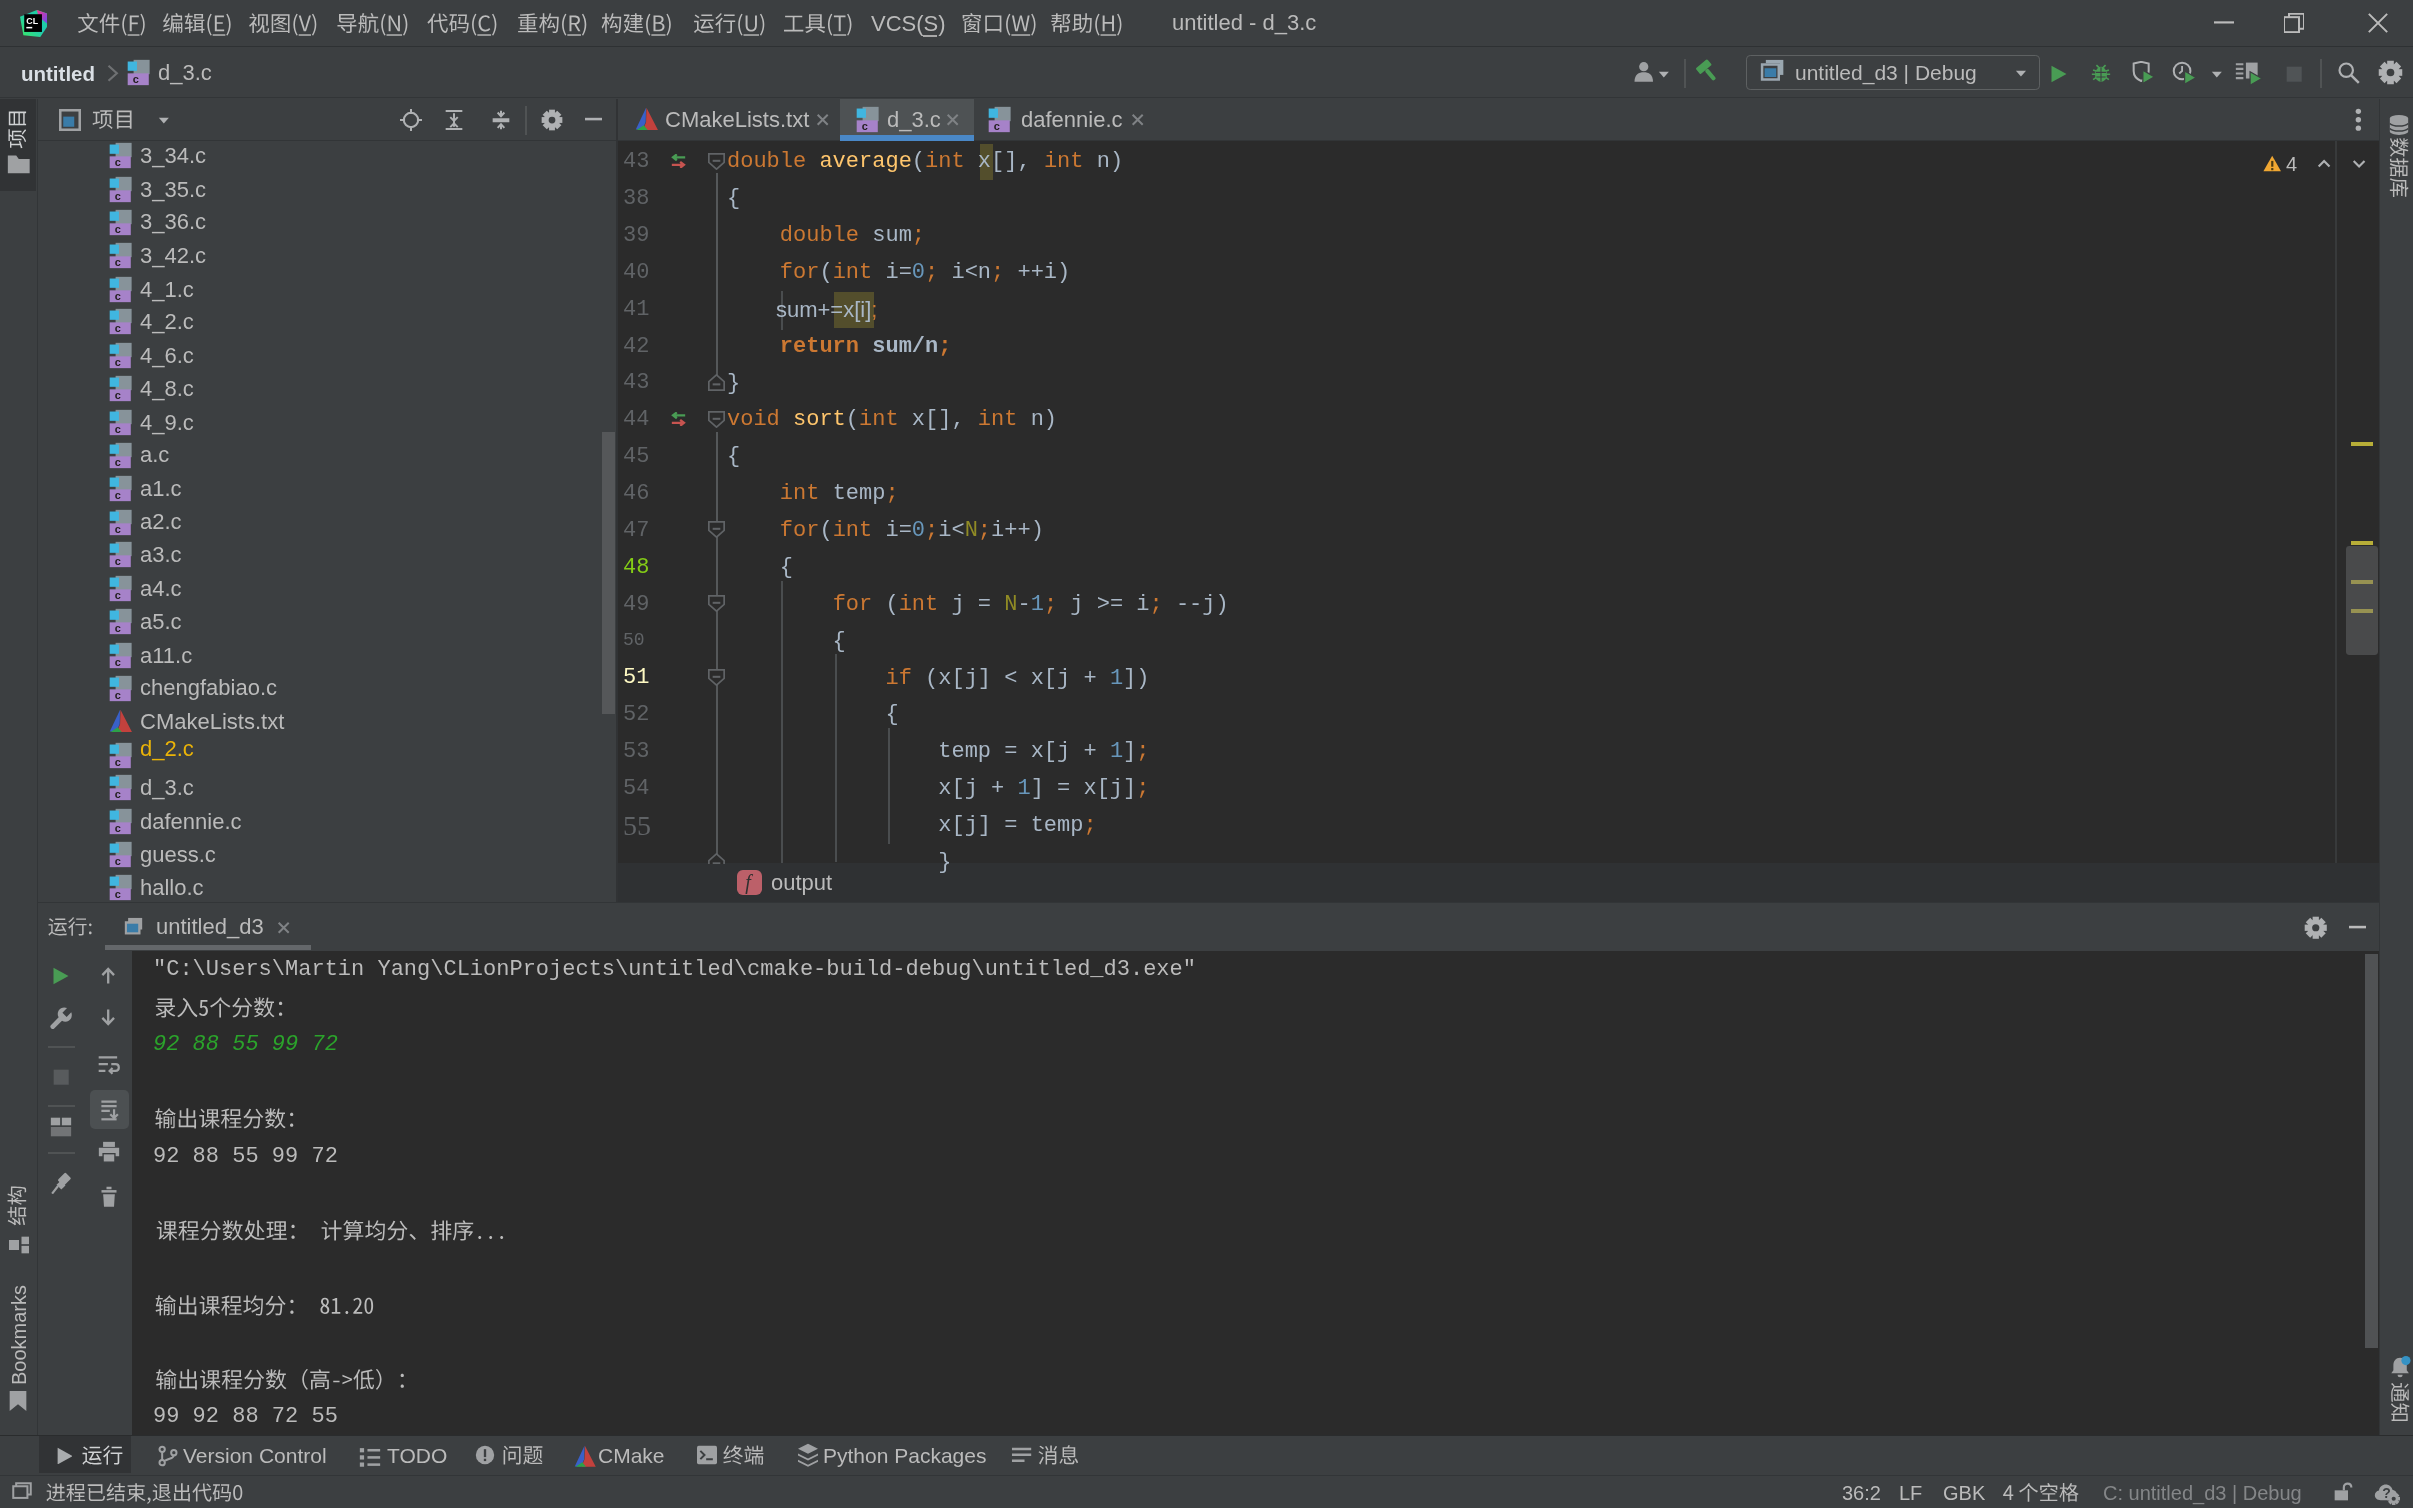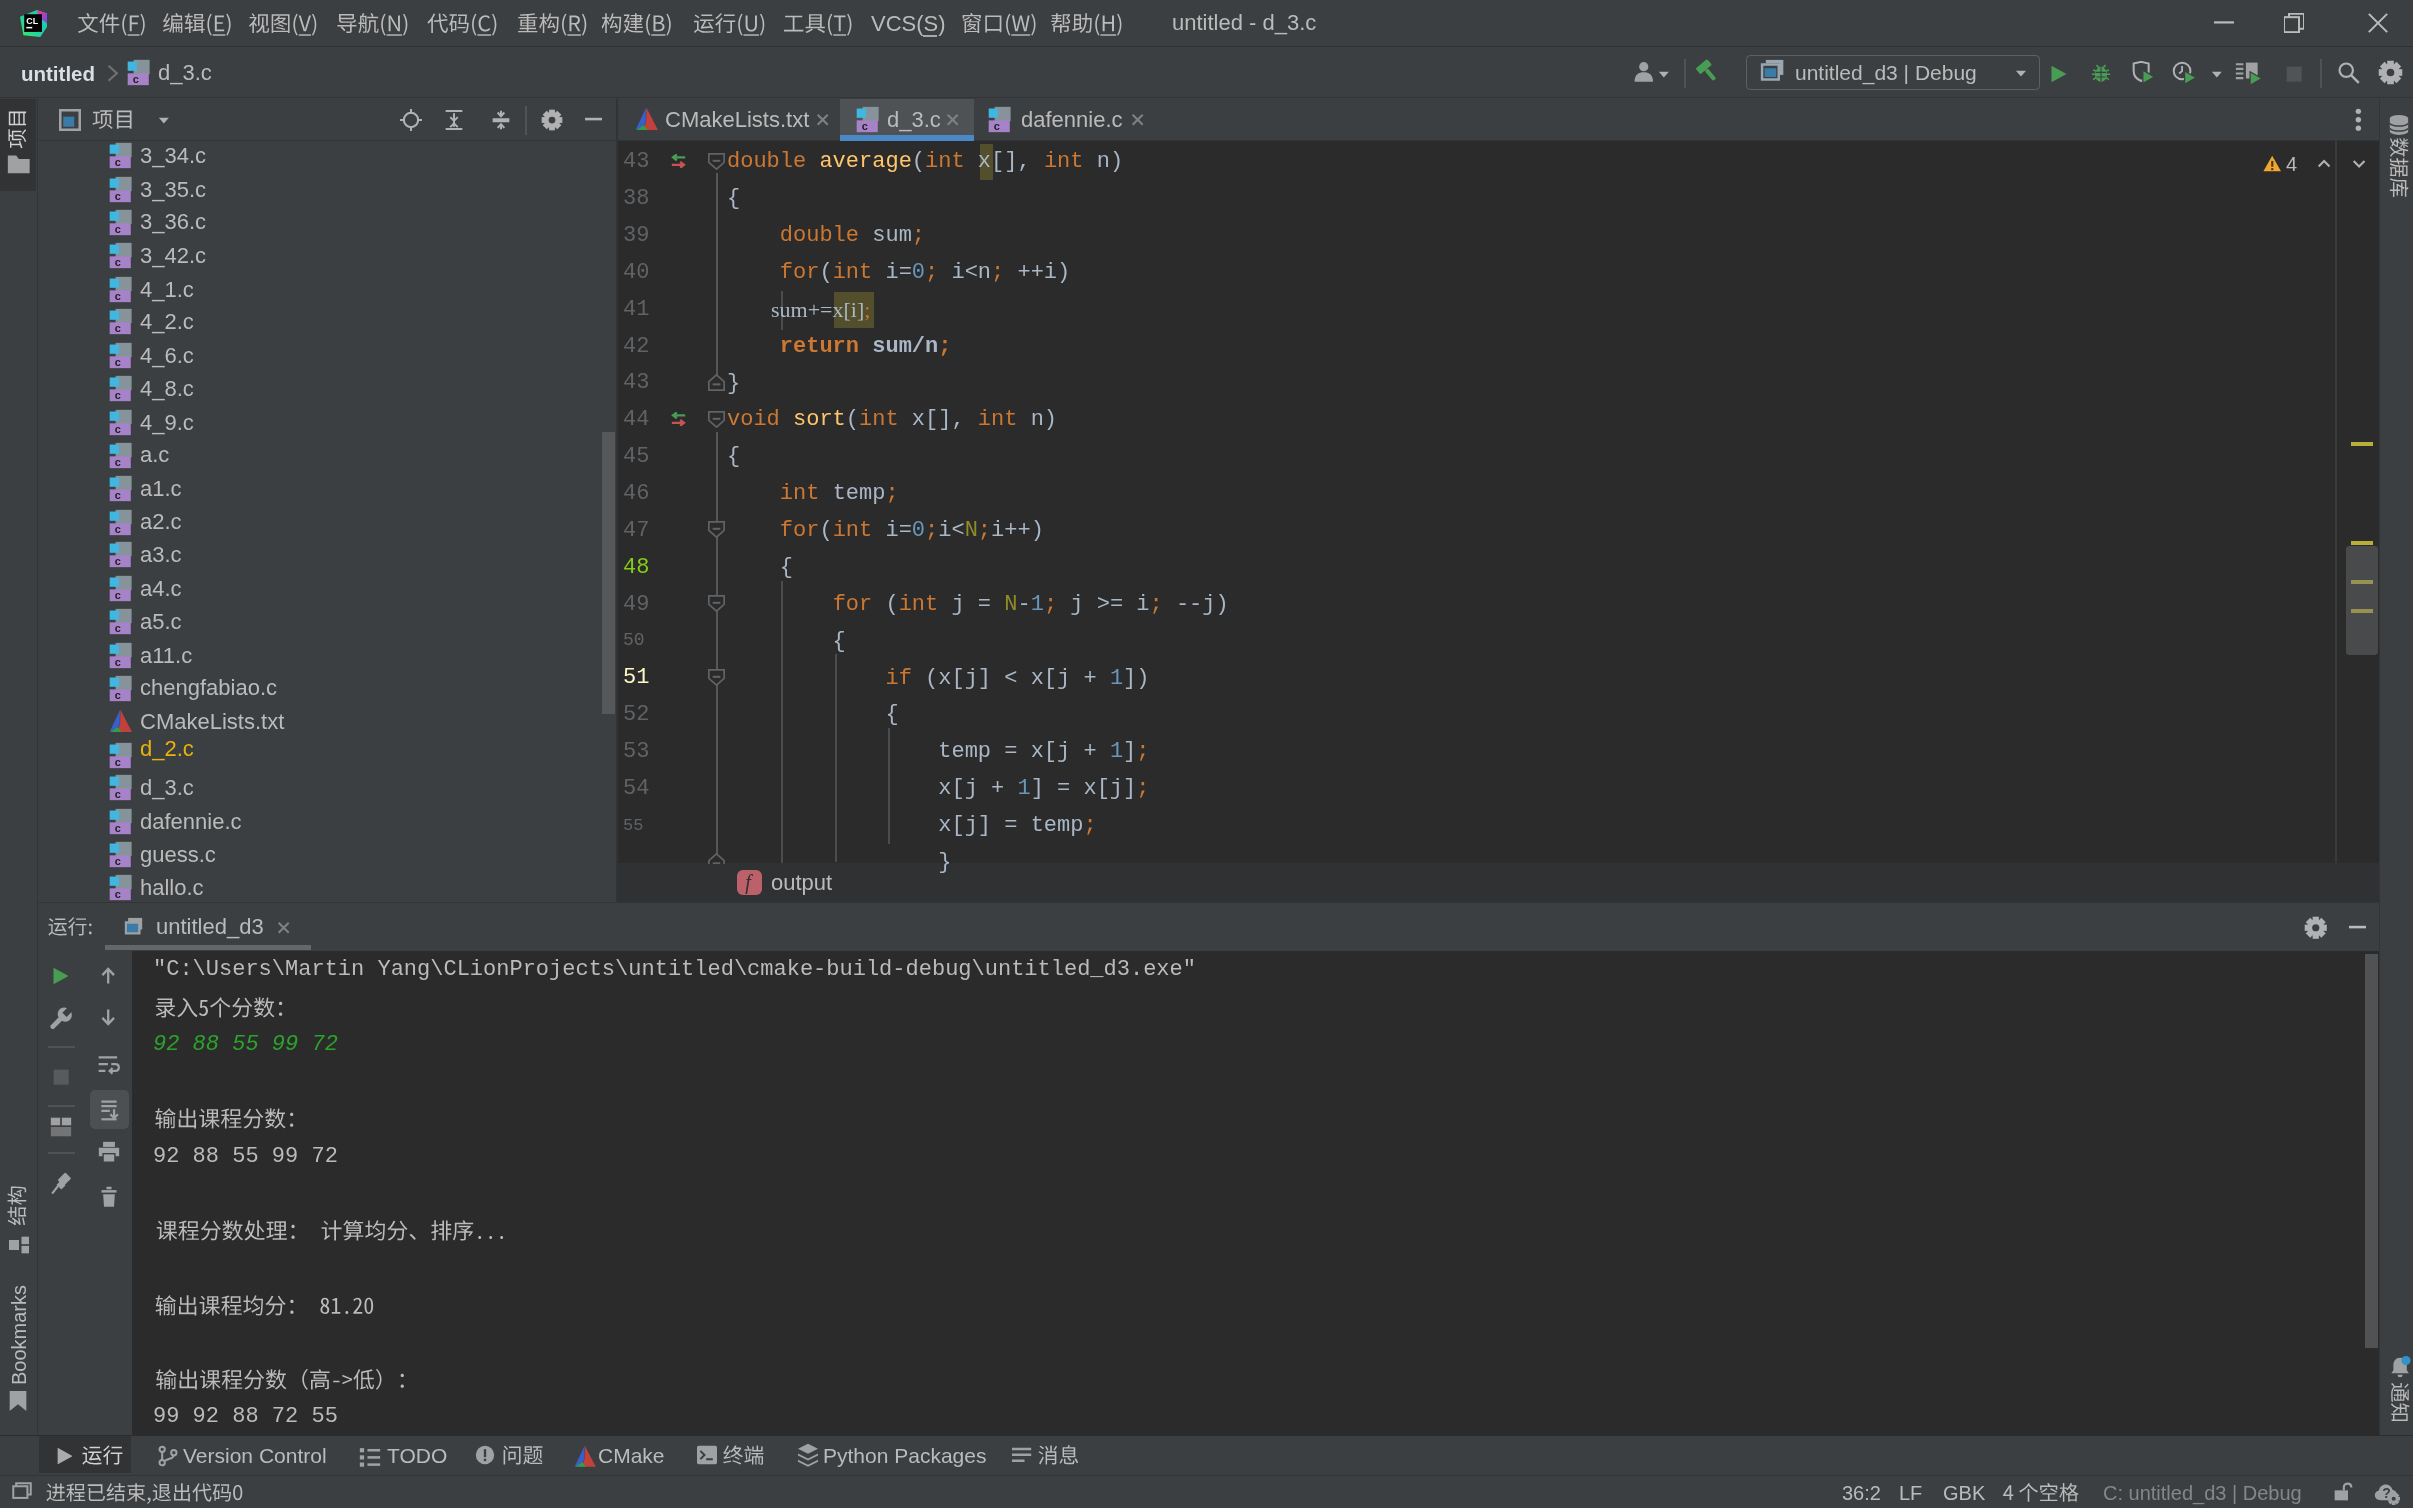--- a/index.html
+++ b/index.html
@@ -525,21 +525,21 @@
 <div style="position:absolute;left:623px;top:439px;height:35px;line-height:35px;font-family:'Liberation Mono',sans-serif;font-size:22px;color:#606366;white-space:pre;">45</div>
 <div style="position:absolute;left:623px;top:476px;height:35px;line-height:35px;font-family:'Liberation Mono',sans-serif;font-size:22px;color:#606366;white-space:pre;">46</div>
 <div style="position:absolute;left:623px;top:513px;height:35px;line-height:35px;font-family:'Liberation Mono',sans-serif;font-size:22px;color:#606366;white-space:pre;">47</div>
 <div style="position:absolute;left:623px;top:550px;height:35px;line-height:35px;font-family:'Liberation Mono',sans-serif;font-size:22px;color:#84cc16;white-space:pre;">48</div>
 <div style="position:absolute;left:623px;top:587px;height:35px;line-height:35px;font-family:'Liberation Mono',sans-serif;font-size:22px;color:#606366;white-space:pre;">49</div>
 <div style="position:absolute;left:623px;top:623px;height:35px;line-height:35px;font-family:'Liberation Mono',sans-serif;font-size:18px;color:#606366;white-space:pre;">50</div>
 <div style="position:absolute;left:623px;top:660px;height:35px;line-height:35px;font-family:'Liberation Mono',sans-serif;font-size:22px;color:#fef9c3;white-space:pre;">51</div>
 <div style="position:absolute;left:623px;top:697px;height:35px;line-height:35px;font-family:'Liberation Mono',sans-serif;font-size:22px;color:#606366;white-space:pre;">52</div>
 <div style="position:absolute;left:623px;top:734px;height:35px;line-height:35px;font-family:'Liberation Mono',sans-serif;font-size:22px;color:#606366;white-space:pre;">53</div>
 <div style="position:absolute;left:623px;top:771px;height:35px;line-height:35px;font-family:'Liberation Mono',sans-serif;font-size:22px;color:#606366;white-space:pre;">54</div>
-<div style="position:absolute;left:623px;top:808px;height:35px;line-height:35px;font-family:Liberation Mono, monospace;font-size:17px;color:#606366;white-space:pre;">55</div>
+<div style="position:absolute;left:623px;top:808px;height:35px;line-height:35px;font-family:Liberation Serif, serif;font-size:28px;color:#606366;white-space:pre;">55</div>
 <div style="position:absolute;left:716px;top:173px;width:1.7px;height:203px;background:#55585a"></div>
 <div style="position:absolute;left:716px;top:432px;width:1.7px;height:424px;background:#55585a"></div>
 <div style="position:absolute;left:781px;top:291px;width:1.7px;height:39px;background:#4a4d4f"></div>
 <div style="position:absolute;left:781px;top:581px;width:1.7px;height:282px;background:#4a4d4f"></div>
 <div style="position:absolute;left:835px;top:654px;width:1.7px;height:208px;background:#4a4d4f"></div>
 <div style="position:absolute;left:888px;top:728px;width:1.7px;height:116px;background:#4a4d4f"></div>
 <svg style="position:absolute;left:670px;top:154px;" width="17" height="14.2" viewBox="0 0 20 17">
     <path d="M18 4 H4 M8 0.5 L3.5 4 L8 7.5" fill="none" stroke="#499c54" stroke-width="2.8"></path>
     <path d="M2 13 H16 M12 9.5 L16.5 13 L12 16.5" fill="none" stroke="#c75450" stroke-width="2.8"></path>
   </svg>
@@ -574,21 +574,21 @@
 <svg style="position:absolute;left:708px;top:853px" width="17" height="11" viewBox="0 0 20 13">
     <path d="M10 1 L19 9 V19 H1 V9 Z" fill="#2b2b2b" stroke="#606366" stroke-width="2"></path>
     <rect x="5.5" y="11" width="9" height="2.4" fill="#606366"></rect>
   </svg>
 <div style="position:absolute;left:980px;top:144px;width:13.4px;height:36px;background:#534e2c"></div>
 <div style="position:absolute;left:834px;top:292px;width:40px;height:36px;background:#534e2c"></div>
 <div style="position:absolute;left:727px;top:143px;height:37px;line-height:37px;font-family:'Liberation Mono',monospace;font-size:22px;white-space:pre;"><span style="color:#cc7832">double </span><span style="color:#ffc66d">average</span><span style="color:#a9b7c6">(</span><span style="color:#cc7832">int </span><span style="color:#a9b7c6">x[], </span><span style="color:#cc7832">int </span><span style="color:#a9b7c6">n)</span></div>
 <div style="position:absolute;left:727px;top:180px;height:37px;line-height:37px;font-family:'Liberation Mono',monospace;font-size:22px;white-space:pre;"><span style="color:#a9b7c6">{</span></div>
 <div style="position:absolute;left:727px;top:217px;height:37px;line-height:37px;font-family:'Liberation Mono',monospace;font-size:22px;white-space:pre;"><span style="color:#a9b7c6">    </span><span style="color:#cc7832">double </span><span style="color:#a9b7c6">sum</span><span style="color:#cc7832">;</span></div>
 <div style="position:absolute;left:727px;top:254px;height:37px;line-height:37px;font-family:'Liberation Mono',monospace;font-size:22px;white-space:pre;"><span style="color:#a9b7c6">    </span><span style="color:#cc7832">for</span><span style="color:#a9b7c6">(</span><span style="color:#cc7832">int </span><span style="color:#a9b7c6">i=</span><span style="color:#6897bb">0</span><span style="color:#cc7832">;</span><span style="color:#a9b7c6"> i&lt;n</span><span style="color:#cc7832">;</span><span style="color:#a9b7c6"> ++i)</span></div>
-<div style="position:absolute;left:727px;top:291px;height:37px;line-height:37px;font-family:Liberation Serif, serif;font-size:22px;white-space:pre;"><span style="color:#a9b7c6">        sum+=x[i]</span><span style="color:#cc7832">;</span></div>
+<div style="position:absolute;left:727px;top:291px;height:37px;line-height:37px;font-family:Liberation Sans, sans-serif;font-size:22px;white-space:pre;"><span style="color:#a9b7c6">        sum+=x[i]</span><span style="color:#cc7832">;</span></div>
 <div style="position:absolute;left:727px;top:328px;height:37px;line-height:37px;font-family:'Liberation Mono',monospace;font-size:22px;white-space:pre;font-weight:bold;"><span style="color:#a9b7c6">    </span><span style="color:#cc7832">return </span><span style="color:#a9b7c6">sum/n</span><span style="color:#cc7832">;</span></div>
 <div style="position:absolute;left:727px;top:365px;height:37px;line-height:37px;font-family:'Liberation Mono',monospace;font-size:22px;white-space:pre;"><span style="color:#a9b7c6">}</span></div>
 <div style="position:absolute;left:727px;top:401px;height:37px;line-height:37px;font-family:'Liberation Mono',monospace;font-size:22px;white-space:pre;"><span style="color:#cc7832">void </span><span style="color:#ffc66d">sort</span><span style="color:#a9b7c6">(</span><span style="color:#cc7832">int </span><span style="color:#a9b7c6">x[], </span><span style="color:#cc7832">int </span><span style="color:#a9b7c6">n)</span></div>
 <div style="position:absolute;left:727px;top:438px;height:37px;line-height:37px;font-family:'Liberation Mono',monospace;font-size:22px;white-space:pre;"><span style="color:#a9b7c6">{</span></div>
 <div style="position:absolute;left:727px;top:475px;height:37px;line-height:37px;font-family:'Liberation Mono',monospace;font-size:22px;white-space:pre;"><span style="color:#a9b7c6">    </span><span style="color:#cc7832">int </span><span style="color:#a9b7c6">temp</span><span style="color:#cc7832">;</span></div>
 <div style="position:absolute;left:727px;top:512px;height:37px;line-height:37px;font-family:'Liberation Mono',monospace;font-size:22px;white-space:pre;"><span style="color:#a9b7c6">    </span><span style="color:#cc7832">for</span><span style="color:#a9b7c6">(</span><span style="color:#cc7832">int </span><span style="color:#a9b7c6">i=</span><span style="color:#6897bb">0</span><span style="color:#cc7832">;</span><span style="color:#a9b7c6">i&lt;</span><span style="color:#908b25">N</span><span style="color:#cc7832">;</span><span style="color:#a9b7c6">i++)</span></div>
 <div style="position:absolute;left:727px;top:549px;height:37px;line-height:37px;font-family:'Liberation Mono',monospace;font-size:22px;white-space:pre;"><span style="color:#a9b7c6">    {</span></div>
 <div style="position:absolute;left:727px;top:586px;height:37px;line-height:37px;font-family:'Liberation Mono',monospace;font-size:22px;white-space:pre;"><span style="color:#a9b7c6">        </span><span style="color:#cc7832">for </span><span style="color:#a9b7c6">(</span><span style="color:#cc7832">int </span><span style="color:#a9b7c6">j = </span><span style="color:#908b25">N</span><span style="color:#a9b7c6">-</span><span style="color:#6897bb">1</span><span style="color:#cc7832">;</span><span style="color:#a9b7c6"> j &gt;= i</span><span style="color:#cc7832">;</span><span style="color:#a9b7c6"> --j)</span></div>
 <div style="position:absolute;left:727px;top:623px;height:37px;line-height:37px;font-family:'Liberation Mono',monospace;font-size:22px;white-space:pre;"><span style="color:#a9b7c6">        {</span></div>
 <div style="position:absolute;left:727px;top:660px;height:37px;line-height:37px;font-family:'Liberation Mono',monospace;font-size:22px;white-space:pre;"><span style="color:#a9b7c6">            </span><span style="color:#cc7832">if </span><span style="color:#a9b7c6">(x[j] &lt; x[j + </span><span style="color:#6897bb">1</span><span style="color:#a9b7c6">])</span></div>

